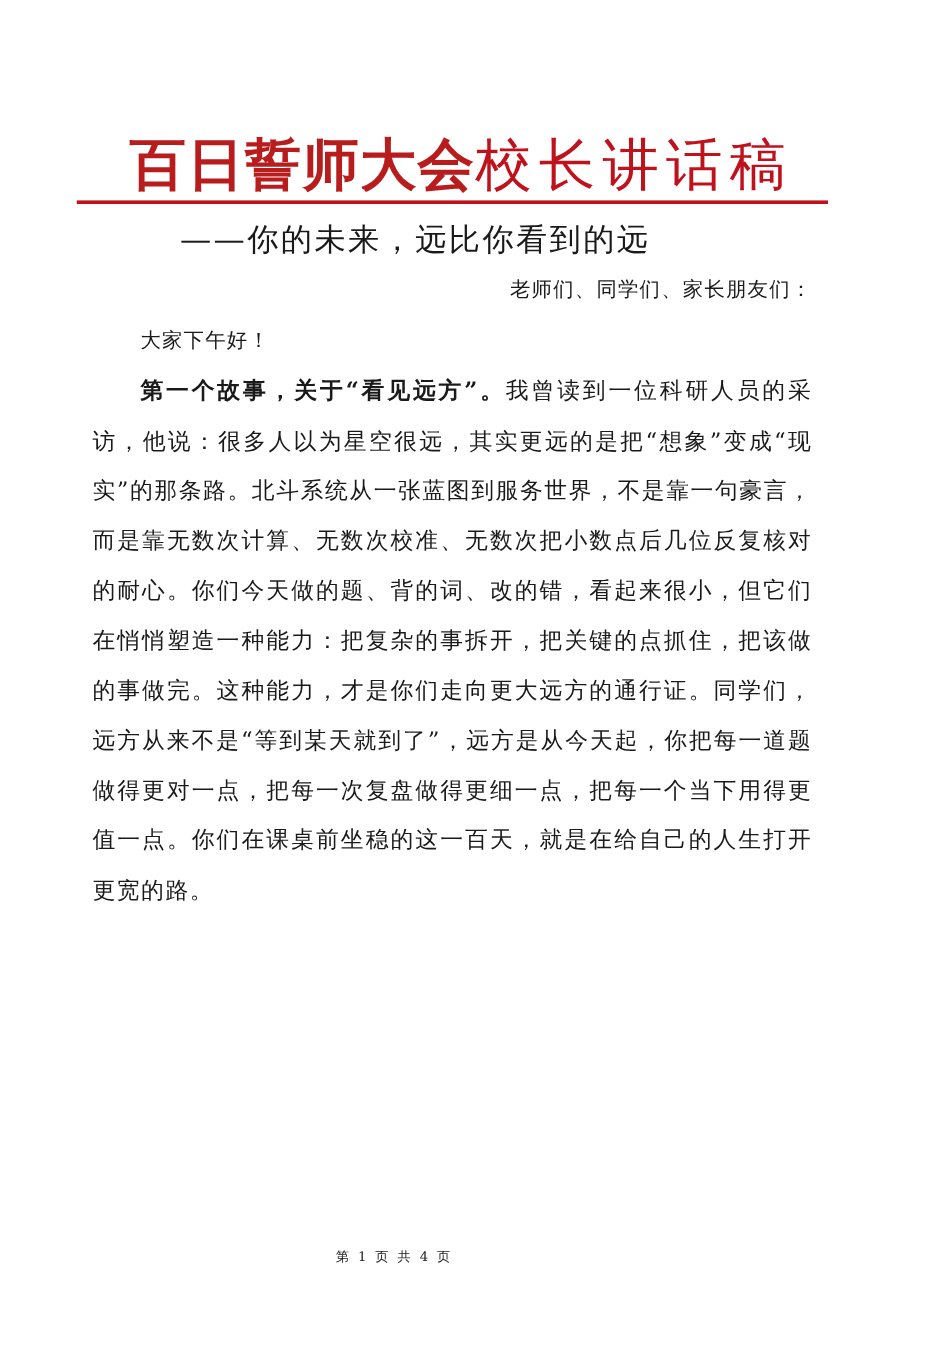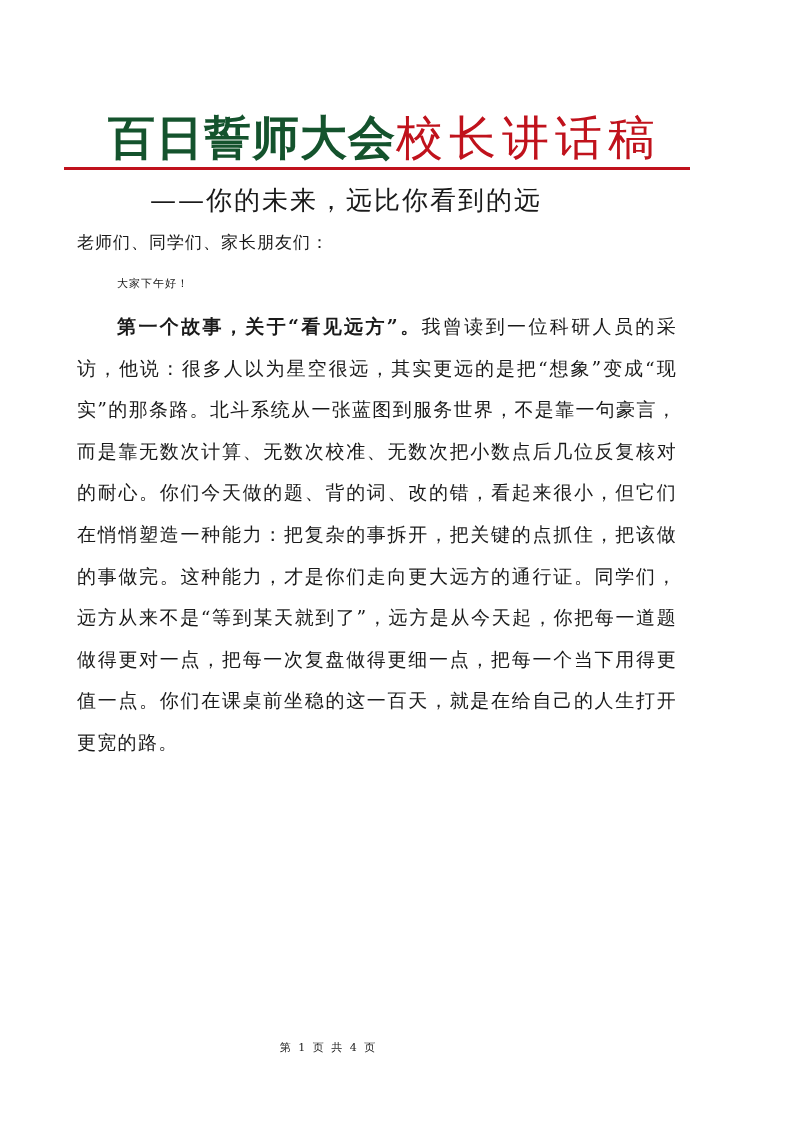--- a/index.html
+++ b/index.html
@@ -1,29 +1,29 @@
 <!DOCTYPE html>
 <html><head>
 <meta charset="utf-8">
 <style>
   html, body { margin: 0; padding: 0; background: #ffffff; }
   body { width: 793px; height: 1122px; position: relative; overflow: hidden;
          font-family: "DejaVu Serif", "Liberation Serif", serif; color: #1a1a1a; }
   .title { position: absolute; left: 108px; top: 108px; height: 60px;
            font-size: 47px; line-height: 60px; white-space: nowrap; letter-spacing: 1px; }
-  .title .black { color: #14532d; font-family: Liberation Mono, monospace; font-weight: bold; }
+  .title .black { color: #b91c1c; font-family: Liberation Mono, monospace; font-weight: bold; }
   .title .red { color: #c0121c; font-family: Liberation Serif, serif; letter-spacing: 6px; }
   .rule { position: absolute; left: 64px; top: 167px; width: 626px; height: 3px; background: #c0121c; }
   .subtitle { position: absolute; left: 150px; top: 182px; font-size: 26px; line-height: 36px;
               color: #1a1a1a; white-space: nowrap; letter-spacing: 2px; }
   .body { position: absolute; left: 77px; top: 226px; width: 600px; }
   .p { font-size: 19px; line-height: 41.6px; text-align: justify; letter-spacing: 1.3px; margin: 0; }
   .p.indent { text-indent: 40px; }
-  .salutation { margin: 0; font-size: 17px; line-height: 32px; letter-spacing: 1px; }
-  .greet { margin: 4px 0 0 0; font-size: 11px; line-height: 44px; text-indent: 40px; letter-spacing: 1px; }
+  .salutation { margin: 0; font-size: 17px; line-height: 32px; letter-spacing: 1px; text-align: right; }
+  .greet { margin: 4px 0 0 0; font-size: 17px; line-height: 44px; text-indent: 40px; letter-spacing: 1px; }
   .bold { font-weight: bold; }
   .footer { position: absolute; left: 0; width: 657px; top: 1040px; text-align: center;
             font-size: 11px; color: #222; letter-spacing: 2px; }
 </style>
 </head>
 <body>
 
 <div class="title">
   <span class="black">百日誓师大会</span><span class="red">校长讲话稿</span>
 </div>

